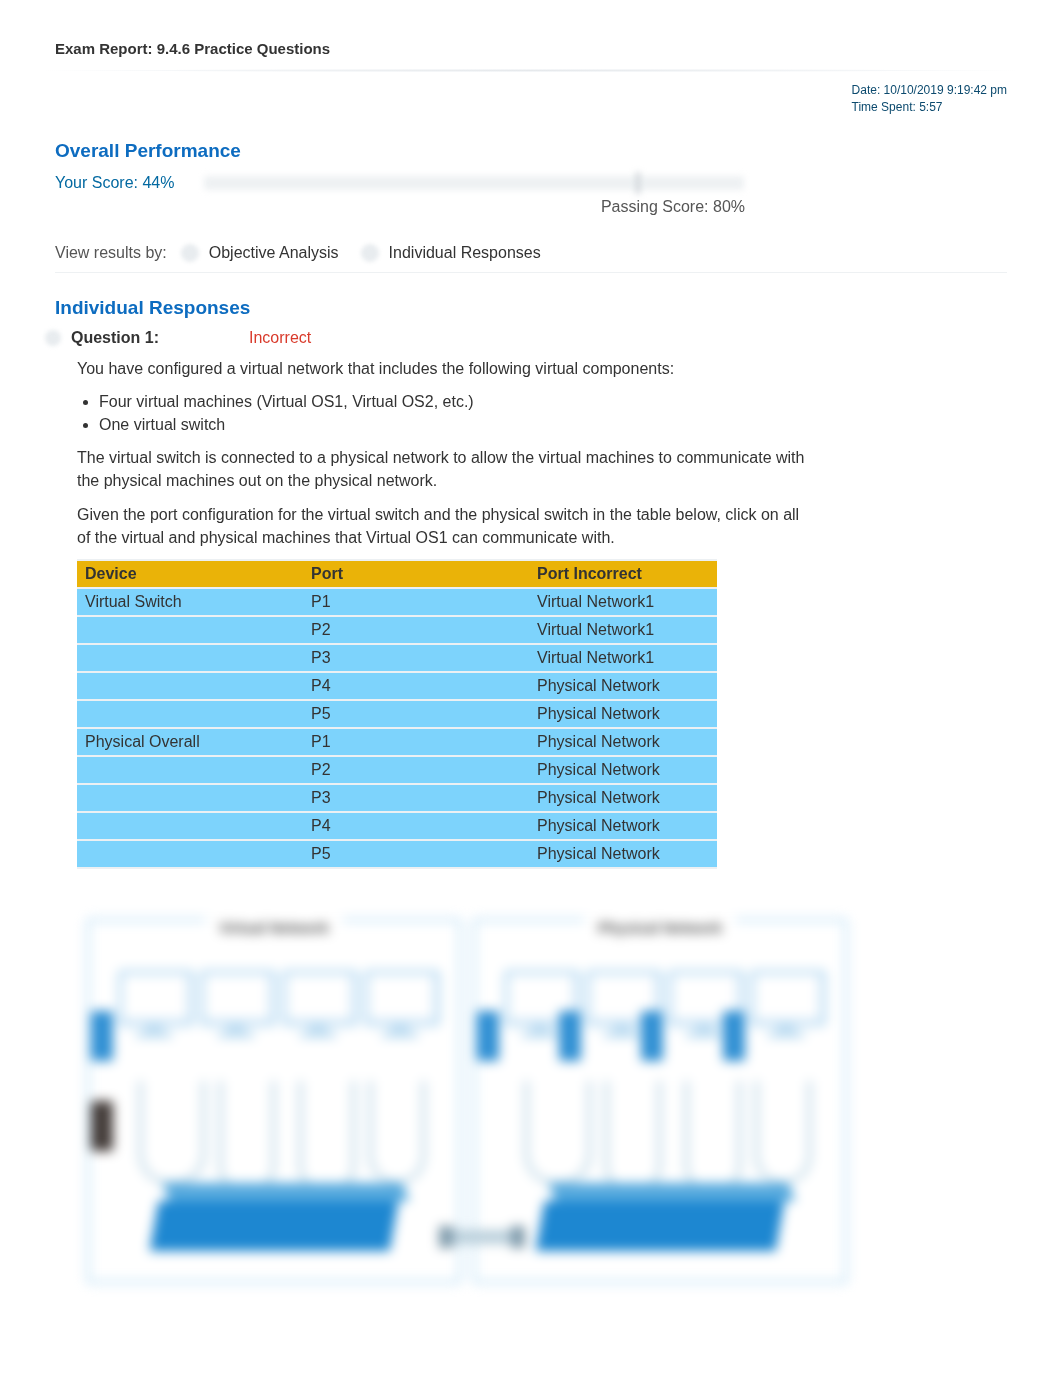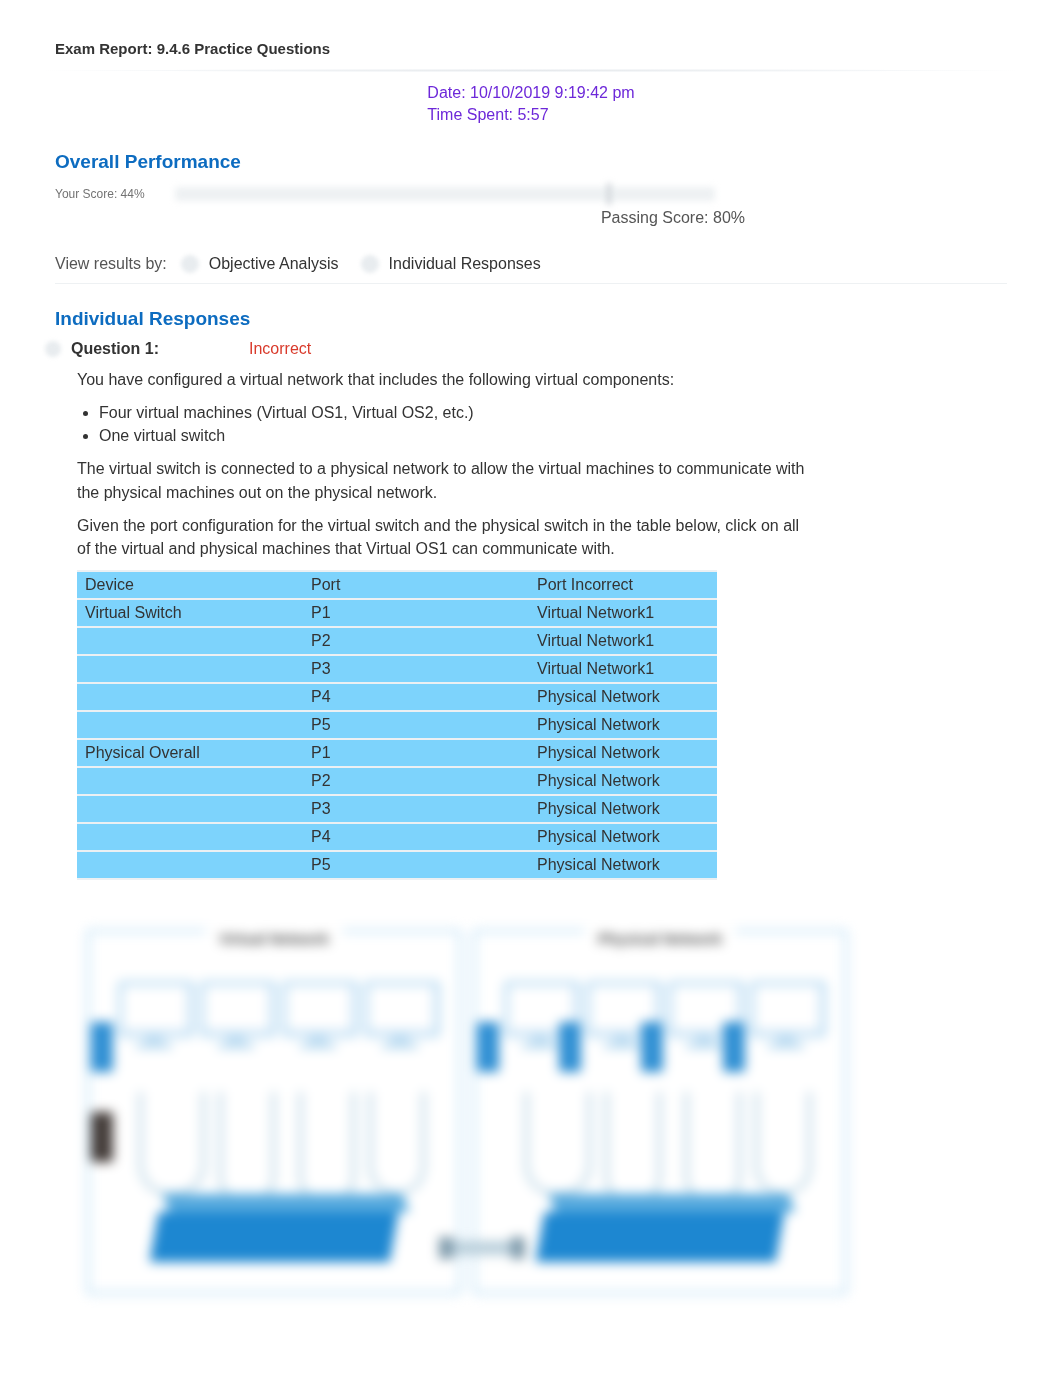--- a/index.html
+++ b/index.html
@@ -17,39 +17,39 @@
     color: #333;
     margin-bottom: 12px;
   }
   .hr-fade {
     height: 3px;
     background: radial-gradient(closest-side, #e6e9ec 0%, #f4f6f8 70%, transparent 100%);
     margin: 0 -10px 10px -10px;
   }
   .meta-row {
     display: flex;
-    justify-content: center;
-    font-size: 16px;
-    color: #6d28d9;
+    justify-content: flex-end;
+    font-size: 12px;
+    color: #0c4a6e;
   }
   .meta-left, .meta-right { line-height: 1.4; }
   .meta-right { text-align: right; }
   h2.section {
     color: #0d6cc0;
     font-size: 19px;
     font-weight: 700;
     margin: 24px 0 10px 0;
   }
   .score-row {
     display: flex;
     align-items: center;
     gap: 30px;
     margin: 10px 0 4px 0;
   }
-  .score-label { font-size: 12px; color: #737373; }
+  .score-label { font-size: 16px; color: #0369a1; }
   .score-bar-wrap {
     position: relative;
     flex: 1;
     max-width: 540px;
     height: 22px;
     filter: blur(3px);
   }
   .score-bar-bg {
     position: absolute;
     top: 4px;
@@ -114,22 +114,22 @@
   }
   table.port-table th, table.port-table td {
     text-align: left;
     padding: 4px 8px;
     font-size: 16px;
     color:#333;
     border-top: 2px solid #ecf0f3;
     border-bottom: 2px solid #ecf0f3;
   }
   table.port-table th {
-    font-weight:400;
-    background:#7dd3fc;
+    font-weight:700;
+    background:#eab308;
   }
   table.port-table tr td { background:#7dd3fc;}
   .col-dev { width: 210px;}
   .col-port { width: 210px;}
 
   
   .diagram {
     margin-top: 30px;
     width: 780px;
     height: 400px;

